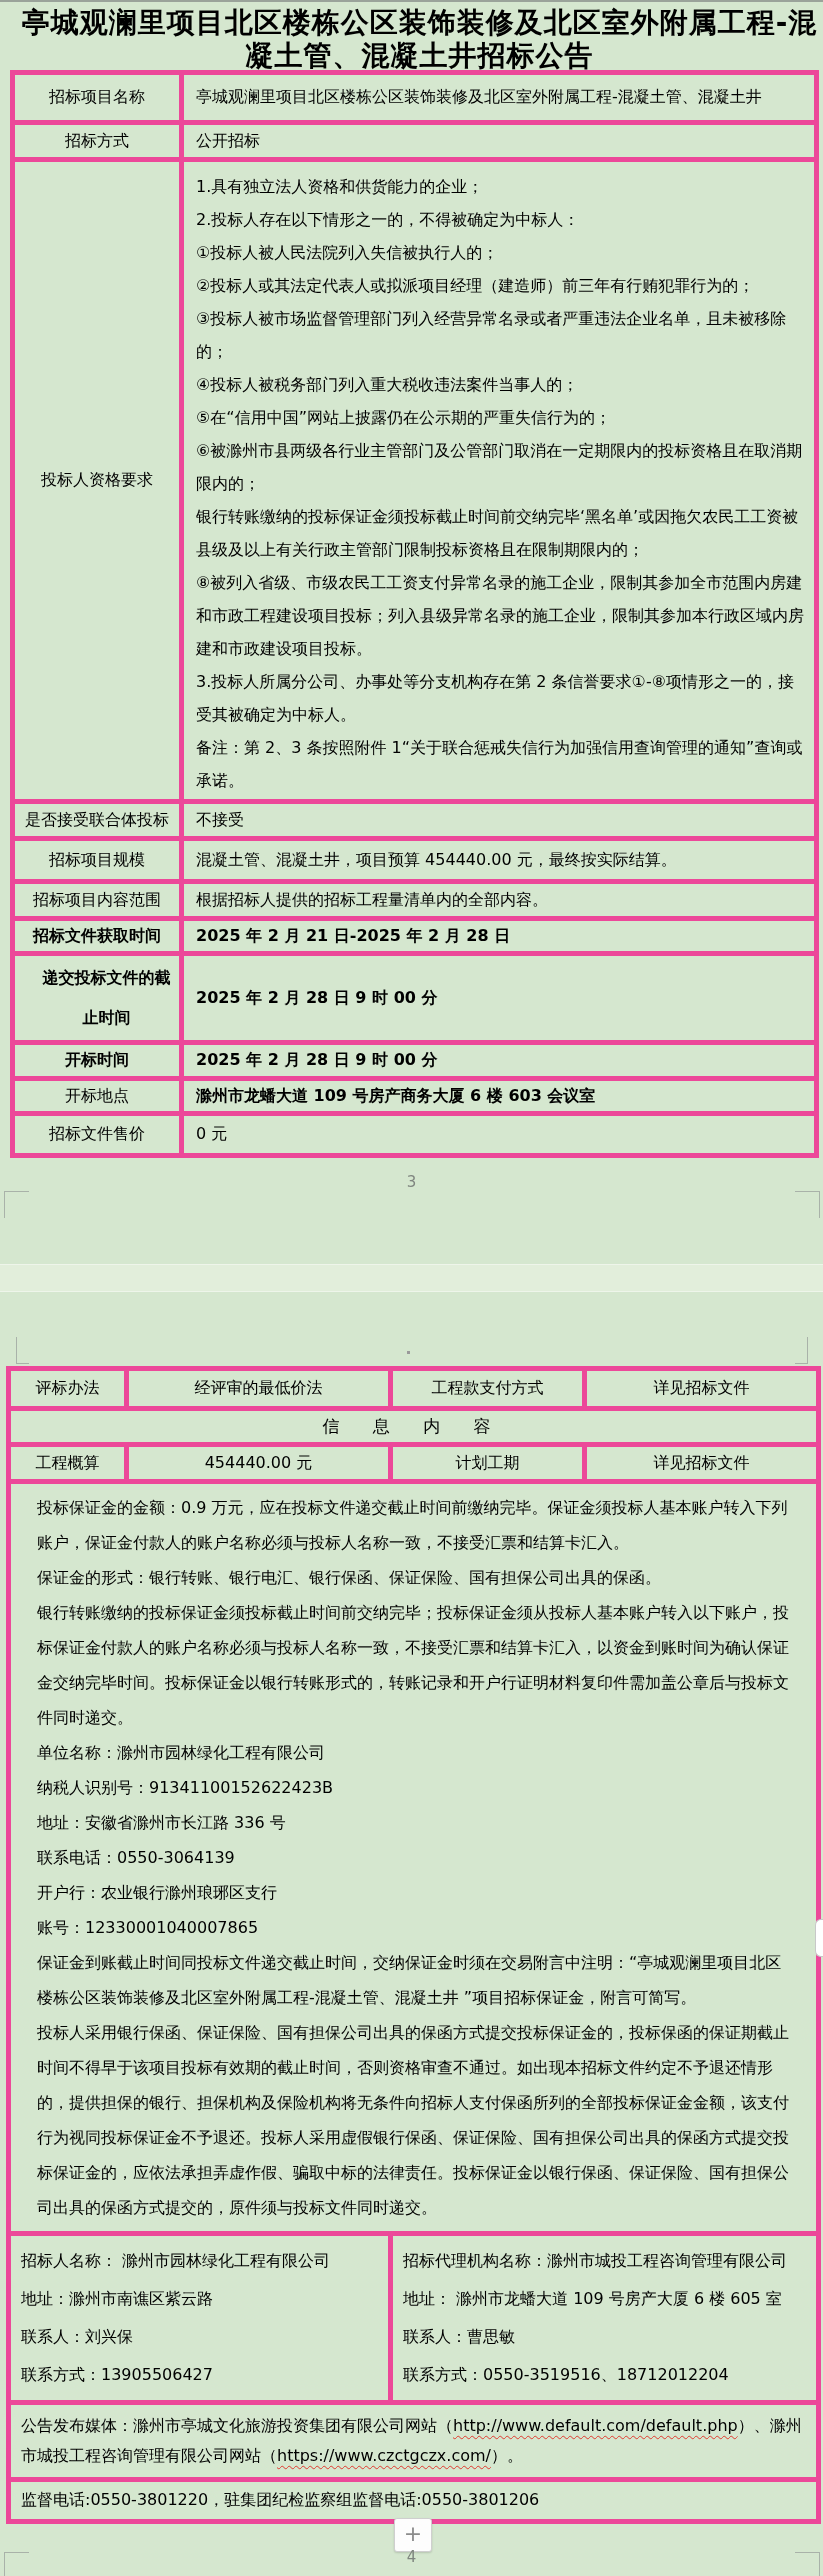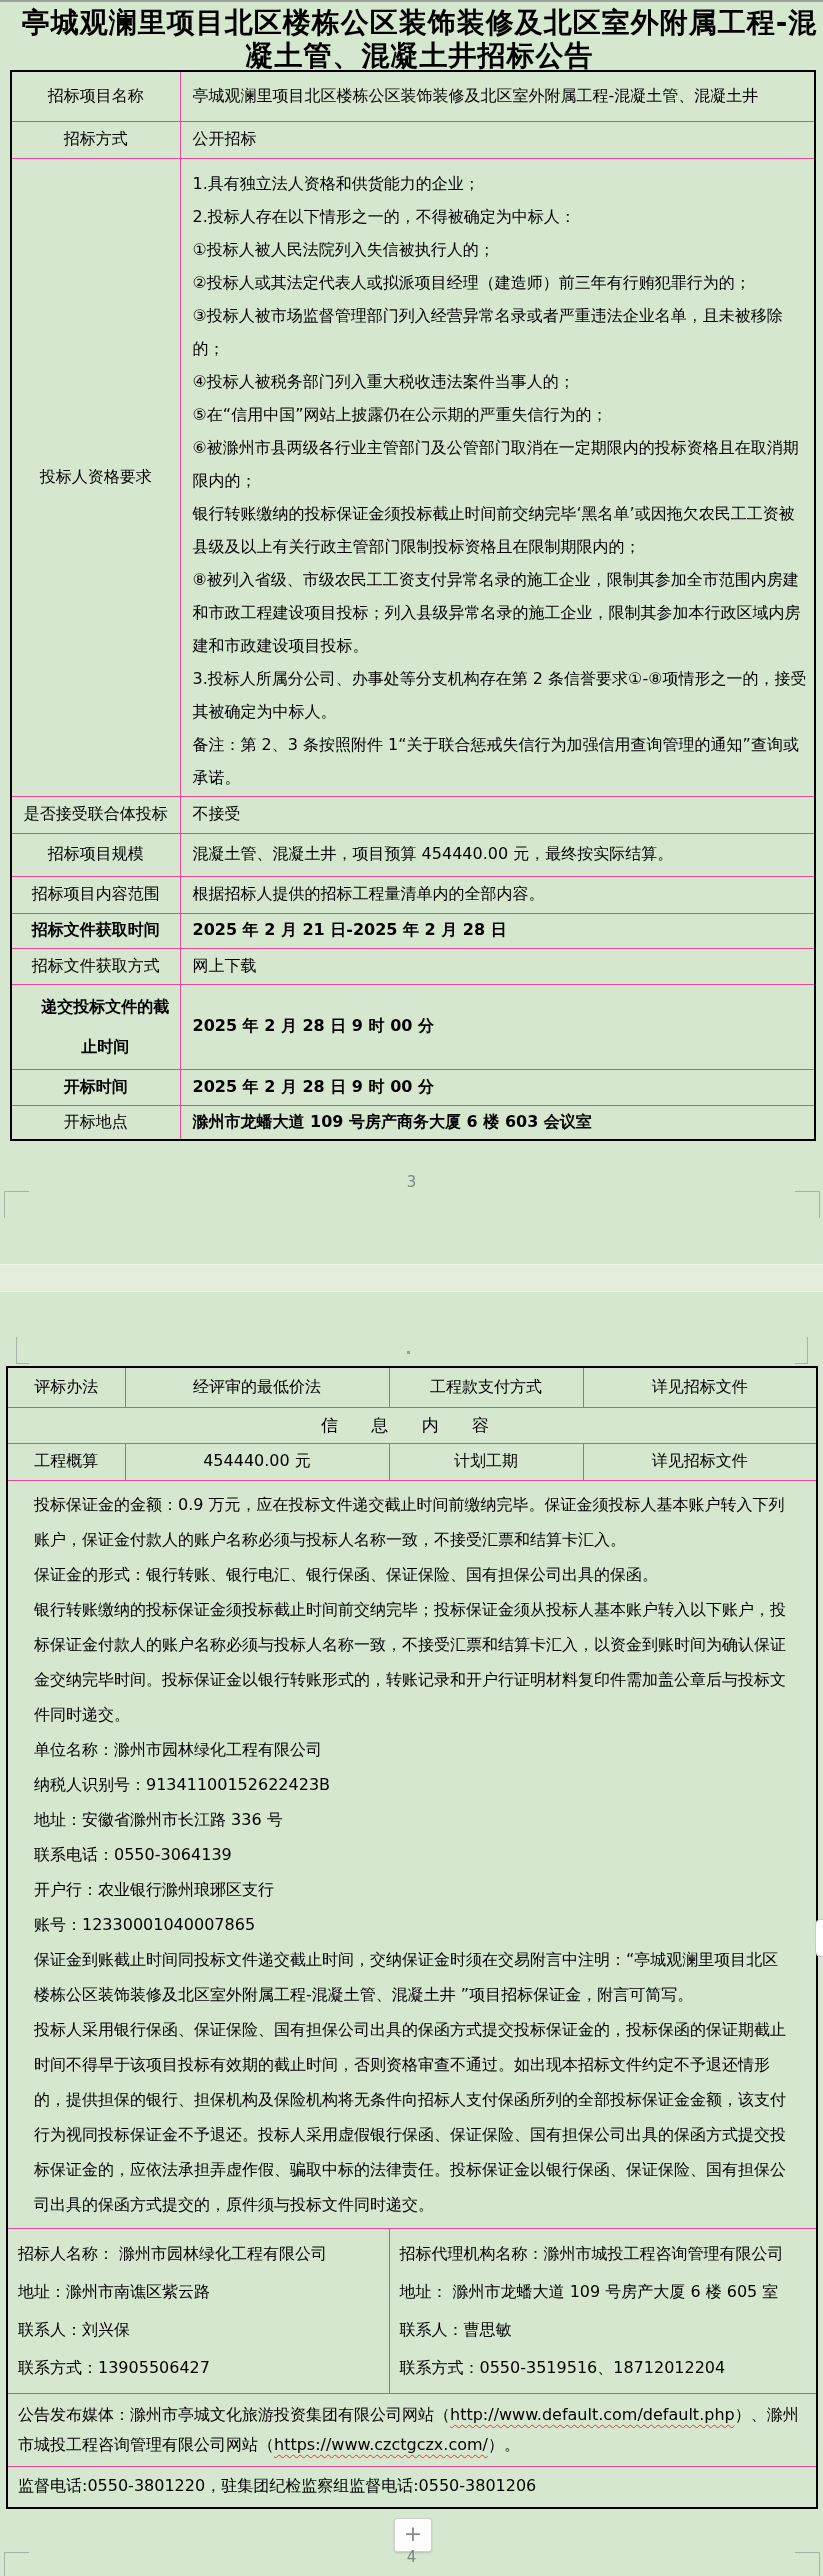--- a/index.html
+++ b/index.html
@@ -12,21 +12,21 @@
   }
   .abs{position:absolute;}
   .topline{left:0;top:0;width:823px;height:2px;background:#9aa39a;}
   .title{
     left:8px;top:6px;width:823px;
     font-size:28px;font-weight:bold;line-height:33px;
     text-align:center;letter-spacing:1px;
   }
   table{border-collapse:collapse;table-layout:fixed;background:transparent;}
   table.doc{border:2px solid #000;}
-  td{border:1px solid #ec4899;font-size:16px;vertical-align:middle;padding:2px 6px;overflow:hidden;}
+  td{border:5px solid #ec4899;font-size:16px;vertical-align:middle;padding:2px 6px;overflow:hidden;}
   td.lbl{text-align:center;padding:2px 4px;}
   td.val{text-align:left;padding-left:12px;}
   .bold{font-weight:bold;}
   .qual p, .dep p{margin:0;line-height:33px;}
   .dep p{line-height:35px;}
   .contact p{margin:0;line-height:38px;}
   .t2head{text-align:center;letter-spacing:14px;font-size:17px;}
   .t2c{text-align:center;}
   .media-cell{line-height:30px;padding:6px 10px;vertical-align:top;}
   .squiggle{
@@ -106,35 +106,35 @@
     <td class="val">混凝土管、混凝土井，项目预算 454440.00 元，最终按实际结算。</td>
   </tr>
   <tr style="height:37px">
     <td class="lbl">招标项目内容范围</td>
     <td class="val">根据招标人提供的招标工程量清单内的全部内容。</td>
   </tr>
   <tr style="height:35px">
     <td class="lbl bold">招标文件获取时间</td>
     <td class="val bold">2025 年 2 月 21 日-2025 年 2 月 28 日</td>
   </tr>
-  <tr style="height:36px">
-    <td class="lbl">招标文件获取方式</td>
-    <td class="val">网上下载</td>
-  </tr>
   <tr style="height:75px">
     <td class="lbl bold" style="line-height:40px;padding-left:23px;">递交投标文件的截止时间</td>
     <td class="val bold">2025 年 2 月 28 日 9 时 00 分</td>
   </tr>
   <tr style="height:36px">
     <td class="lbl bold">开标时间</td>
     <td class="val bold">2025 年 2 月 28 日 9 时 00 分</td>
   </tr>
   <tr style="height:35px">
     <td class="lbl">开标地点</td>
     <td class="val bold">滁州市龙蟠大道 109 号房产商务大厦 6 楼 603 会议室</td>
+  </tr>
+  <tr style="height:42px">
+    <td class="lbl">招标文件售价</td>
+    <td class="val">0 元</td>
   </tr>
 </tbody>
   </table>
 
 <div class="abs pagenum" style="top:1173px;">3</div>
 <div class="abs mark tl3"></div>
 <div class="abs mark tr3"></div>
 
 <div class="abs band"></div>
 

